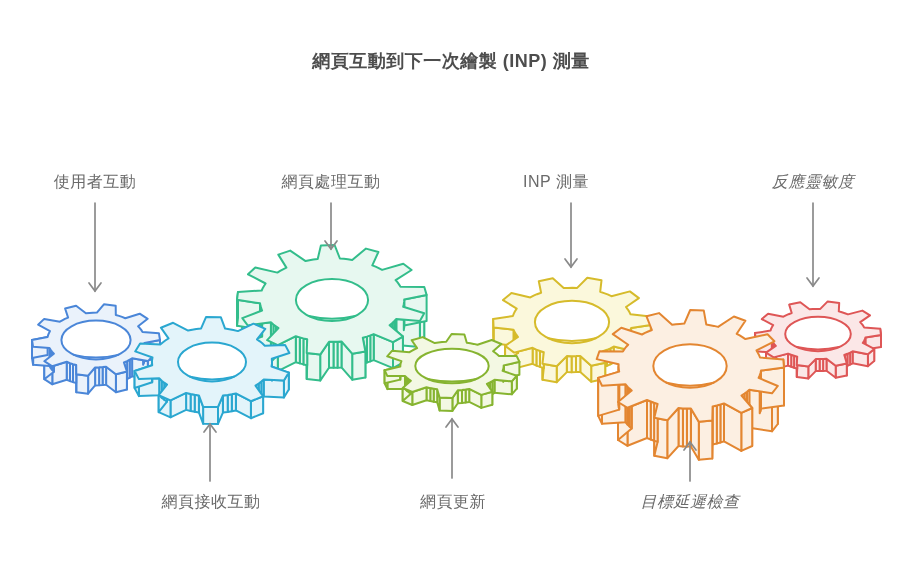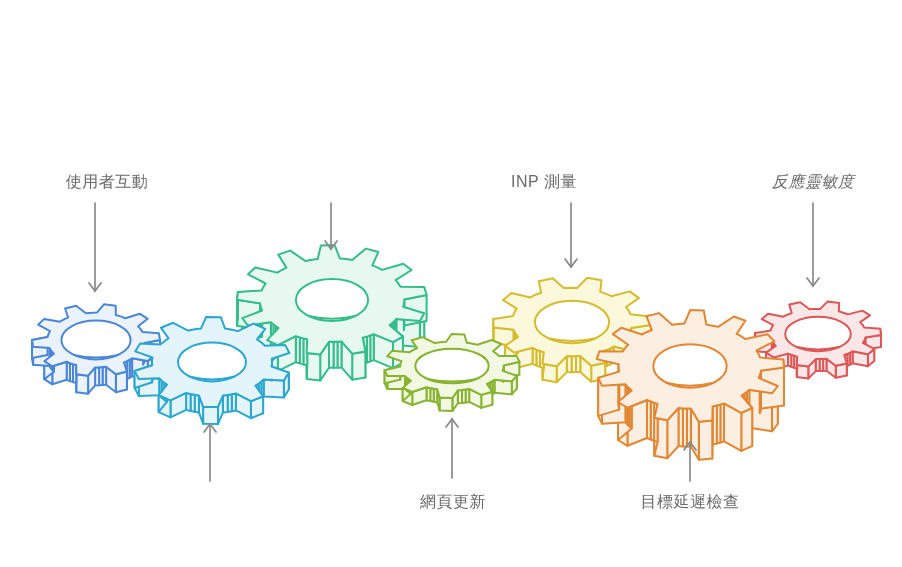--- a/index.html
+++ b/index.html
@@ -329,19 +329,22 @@
       <g stroke="#8a8a8a" stroke-width="1.7" fill="none" stroke-linecap="round">
         <line x1="452" y1="478" x2="452" y2="419"></line>
         <path d="M446,427 L452,419 L458,427"></path>
       </g>
       <g stroke="#8a8a8a" stroke-width="1.7" fill="none" stroke-linecap="round">
         <line x1="690" y1="481" x2="690" y2="442"></line>
         <path d="M684,450 L690,442 L696,450"></path>
       </g>
     </svg>
 
+  <div class="title">網頁互動到下一次繪製 (INP) 測量</div>
 
-  <div class="label" style="left: 107px; top: 182px; text-align: center;">使用者互動</div>
-  <div class="label" style="left: 544px; top: 182px;">INP 測量</div>
+  <div class="label" style="left: 95px; top: 182px; text-align: center;">使用者互動</div>
+  <div class="label" style="left: 331px; top: 182px;">網頁處理互動</div>
+  <div class="label" style="left: 556px; top: 182px;">INP 測量</div>
   <div class="label" style="left: 813px; top: 182px; font-style: italic;">反應靈敏度</div>
+  <div class="label" style="left: 211px; top: 502px;">網頁接收互動</div>
   <div class="label" style="left: 453px; top: 502px; font-family: Liberation Mono, monospace;">網頁更新</div>
-  <div class="label" style="left: 690px; top: 502px;">目標延遲檢查</div>
+  <div class="label" style="left: 690px; top: 502px; font-style: italic;">目標延遲檢查</div>
 </div>
 
 </body></html>

